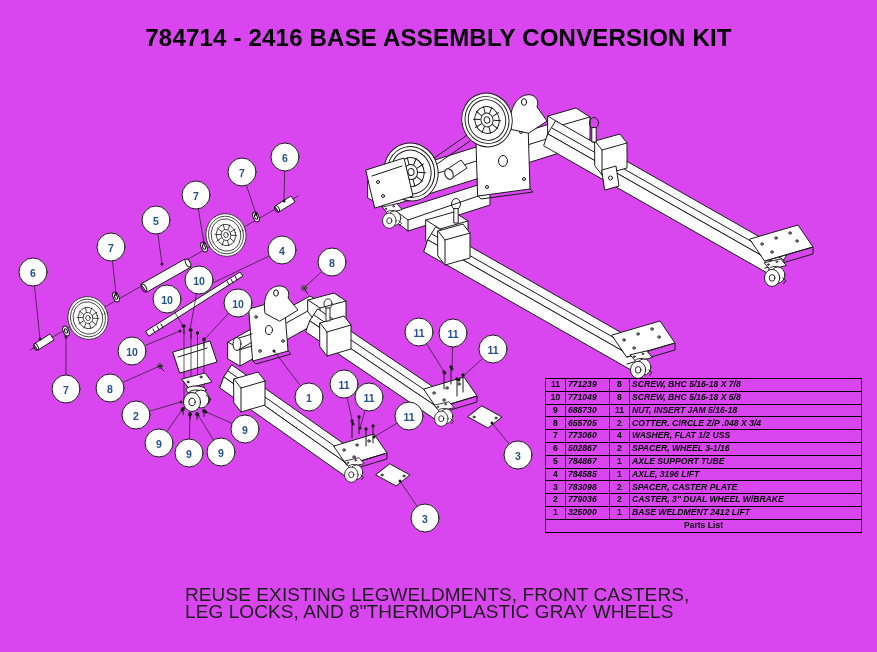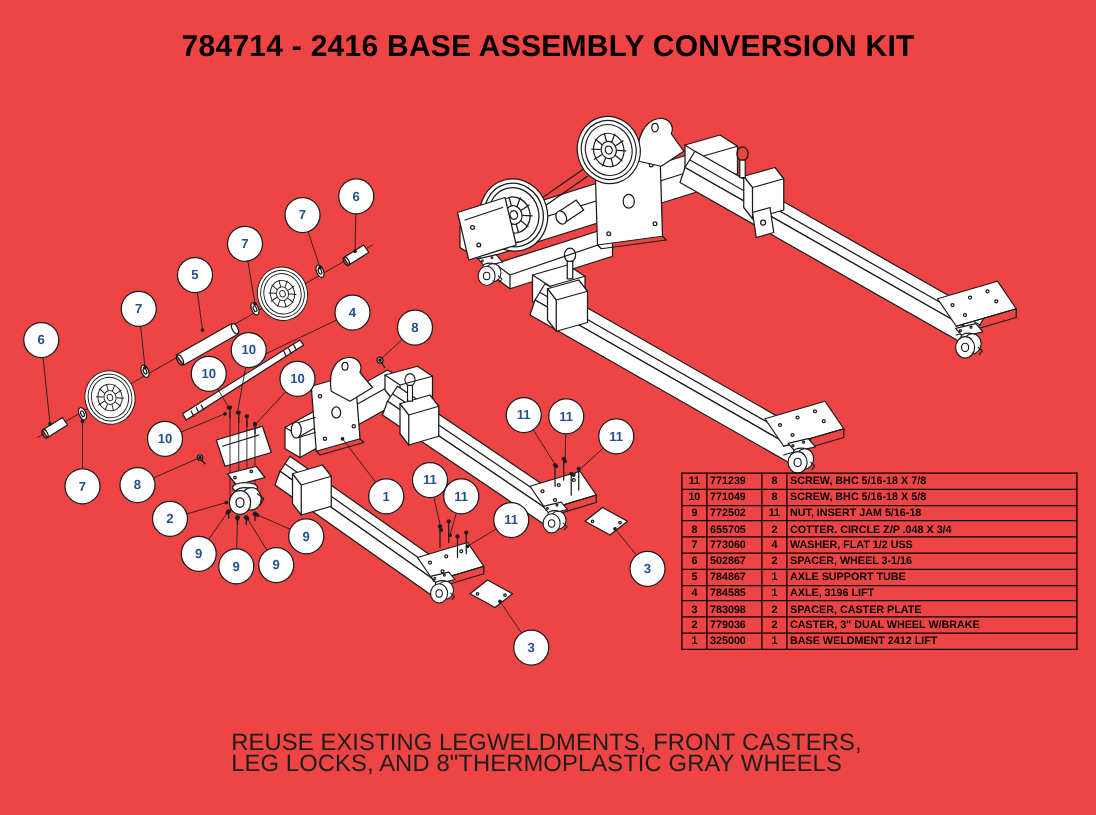--- a/index.html
+++ b/index.html
@@ -1,32 +1,32 @@
 <!DOCTYPE html>
 <html><head>
 <meta charset="utf-8">
 <style>
   html,body{margin:0;padding:0;background:#fff;}
-  .page{position:relative;width:877px;height:652px;background:#ef4444;overflow:hidden;
+  .page{position:relative;width:877px;height:652px;background:#d946ef;overflow:hidden;
         font-family:"Liberation Sans",sans-serif;}
   .title{position:absolute;top:24px;left:0;width:877px;text-align:center;
          font-size:24px;font-weight:bold;letter-spacing:.2px;color:#000;margin:0;}
   #diagram{position:absolute;top:0;left:0;}
   #diagram *{stroke:#1b1b1b;stroke-width:1;fill:none;stroke-linejoin:round;stroke-linecap:round;}
   #diagram .f{fill:#ffffff;}
   #diagram .k{fill:#1b1b1b;stroke:none;}
   #diagram .thin{stroke-width:.7;}
   #diagram text{stroke:none;fill:#24508F;font:700 10.5px "Liberation Sans",sans-serif;
                 text-anchor:middle;dominant-baseline:central;}
   .plist{position:absolute;left:545px;top:378px;}
   .plist table{border-collapse:collapse;border:1.5px solid #000;
                font:700 8.6px/1.1 "Liberation Sans",sans-serif;color:#000;}
   .plist td{border:1px solid #000;padding:0 2px;height:11.8px;white-space:nowrap;}
   .plist td.c{text-align:center;}
-  .plist td.l{text-align:left;}
+  .plist td.l{text-align:left;font-style:italic;}
   .plist tr.foot td{text-align:center;}
   .col-item{width:20px;}.col-part{width:44px;}.col-qty{width:20px;}.col-desc{width:232px;}
   .note{position:absolute;left:185px;top:586px;font-size:19px;line-height:17px;
         color:#1c1c1c;letter-spacing:.1px;}
 </style>
 </head>
 <body>
 
 <div class="page">
 
@@ -465,21 +465,21 @@
             <td class="l">SCREW, BHC 5/16-18 X 7/8</td>
           </tr>
           <tr>
             <td class="c">10</td>
             <td class="l">771049</td>
             <td class="c">8</td>
             <td class="l">SCREW, BHC 5/16-18 X 5/8</td>
           </tr>
           <tr>
             <td class="c">9</td>
-            <td class="l">772502</td>
+            <td class="l">688730</td>
             <td class="c">11</td>
             <td class="l">NUT, INSERT JAM 5/16-18</td>
           </tr>
           <tr>
             <td class="c">8</td>
             <td class="l">655705</td>
             <td class="c">2</td>
             <td class="l">COTTER. CIRCLE Z/P .048 X 3/4</td>
           </tr>
           <tr>
@@ -517,20 +517,23 @@
             <td class="l">779036</td>
             <td class="c">2</td>
             <td class="l">CASTER, 3" DUAL WHEEL W/BRAKE</td>
           </tr>
           <tr>
             <td class="c">1</td>
             <td class="l">325000</td>
             <td class="c">1</td>
             <td class="l">BASE WELDMENT 2412 LIFT</td>
           </tr>
+          <tr class="foot">
+            <td class="c" colspan="4">Parts List</td>
+          </tr>
         </tbody>
     </table>
   </div>
 
   <div class="note">
     <div>REUSE EXISTING LEGWELDMENTS, FRONT CASTERS,</div>
     <div>LEG LOCKS, AND 8"THERMOPLASTIC GRAY WHEELS</div>
   </div>
 
 </div>

